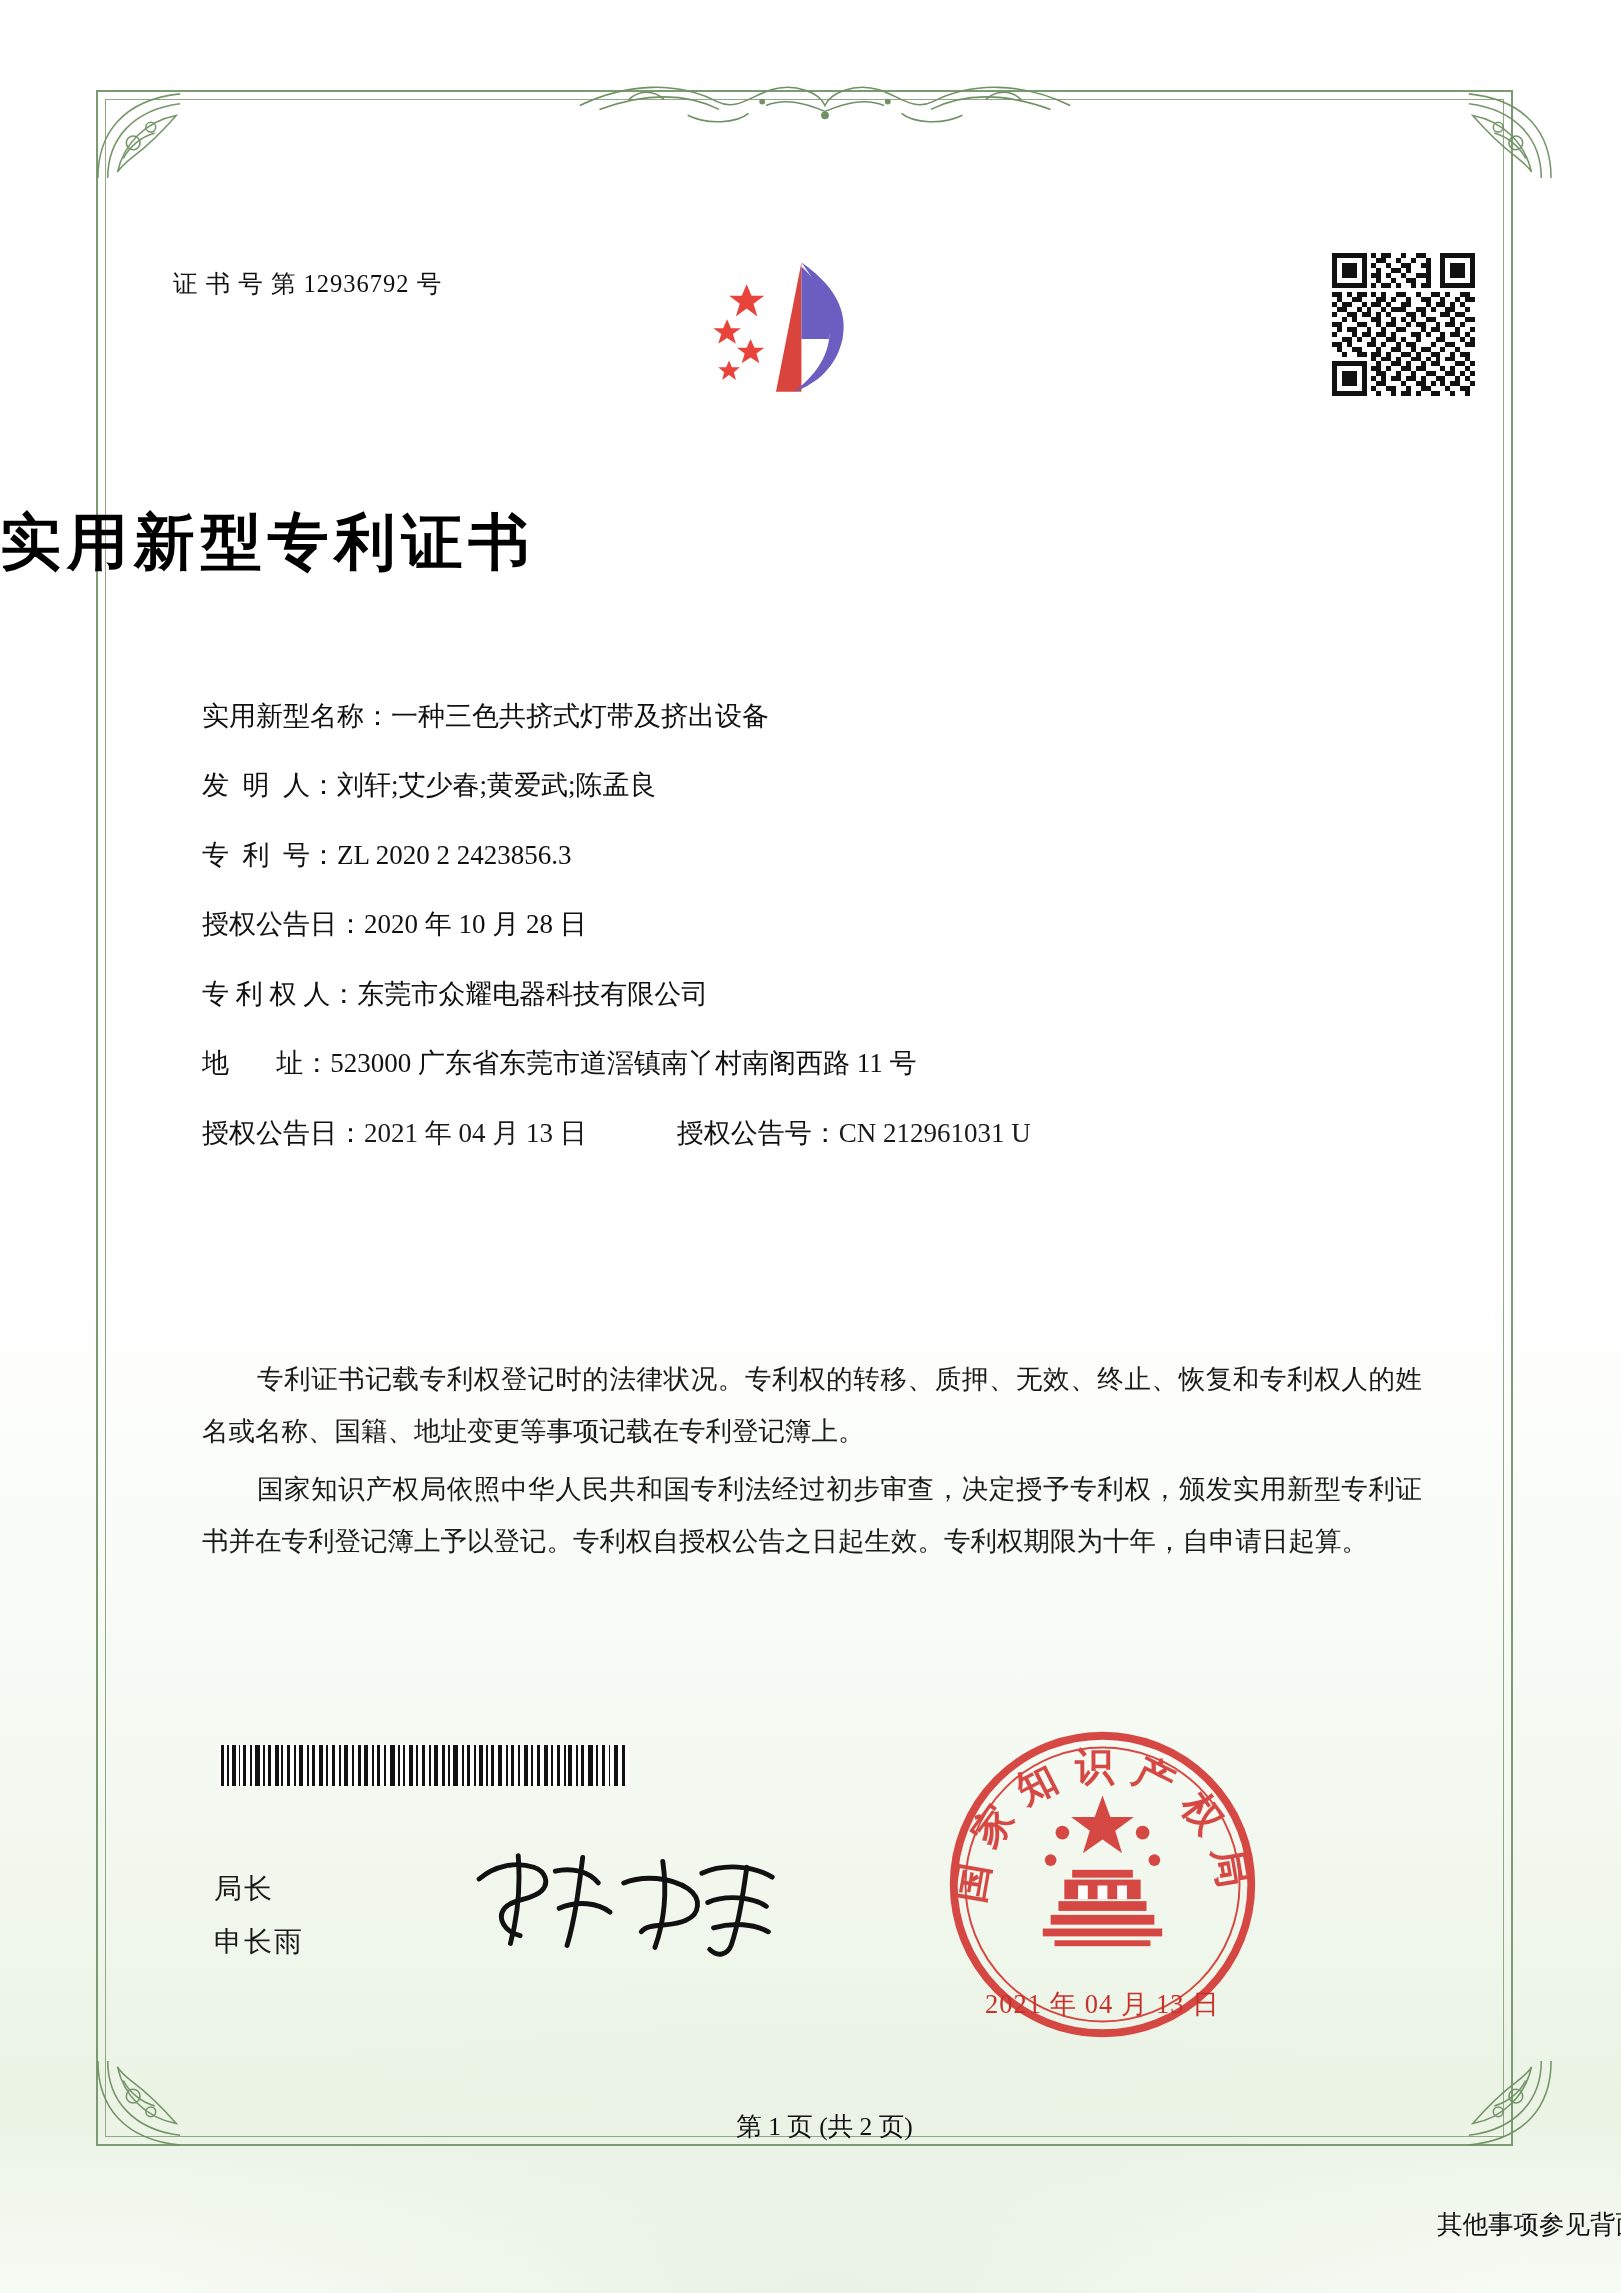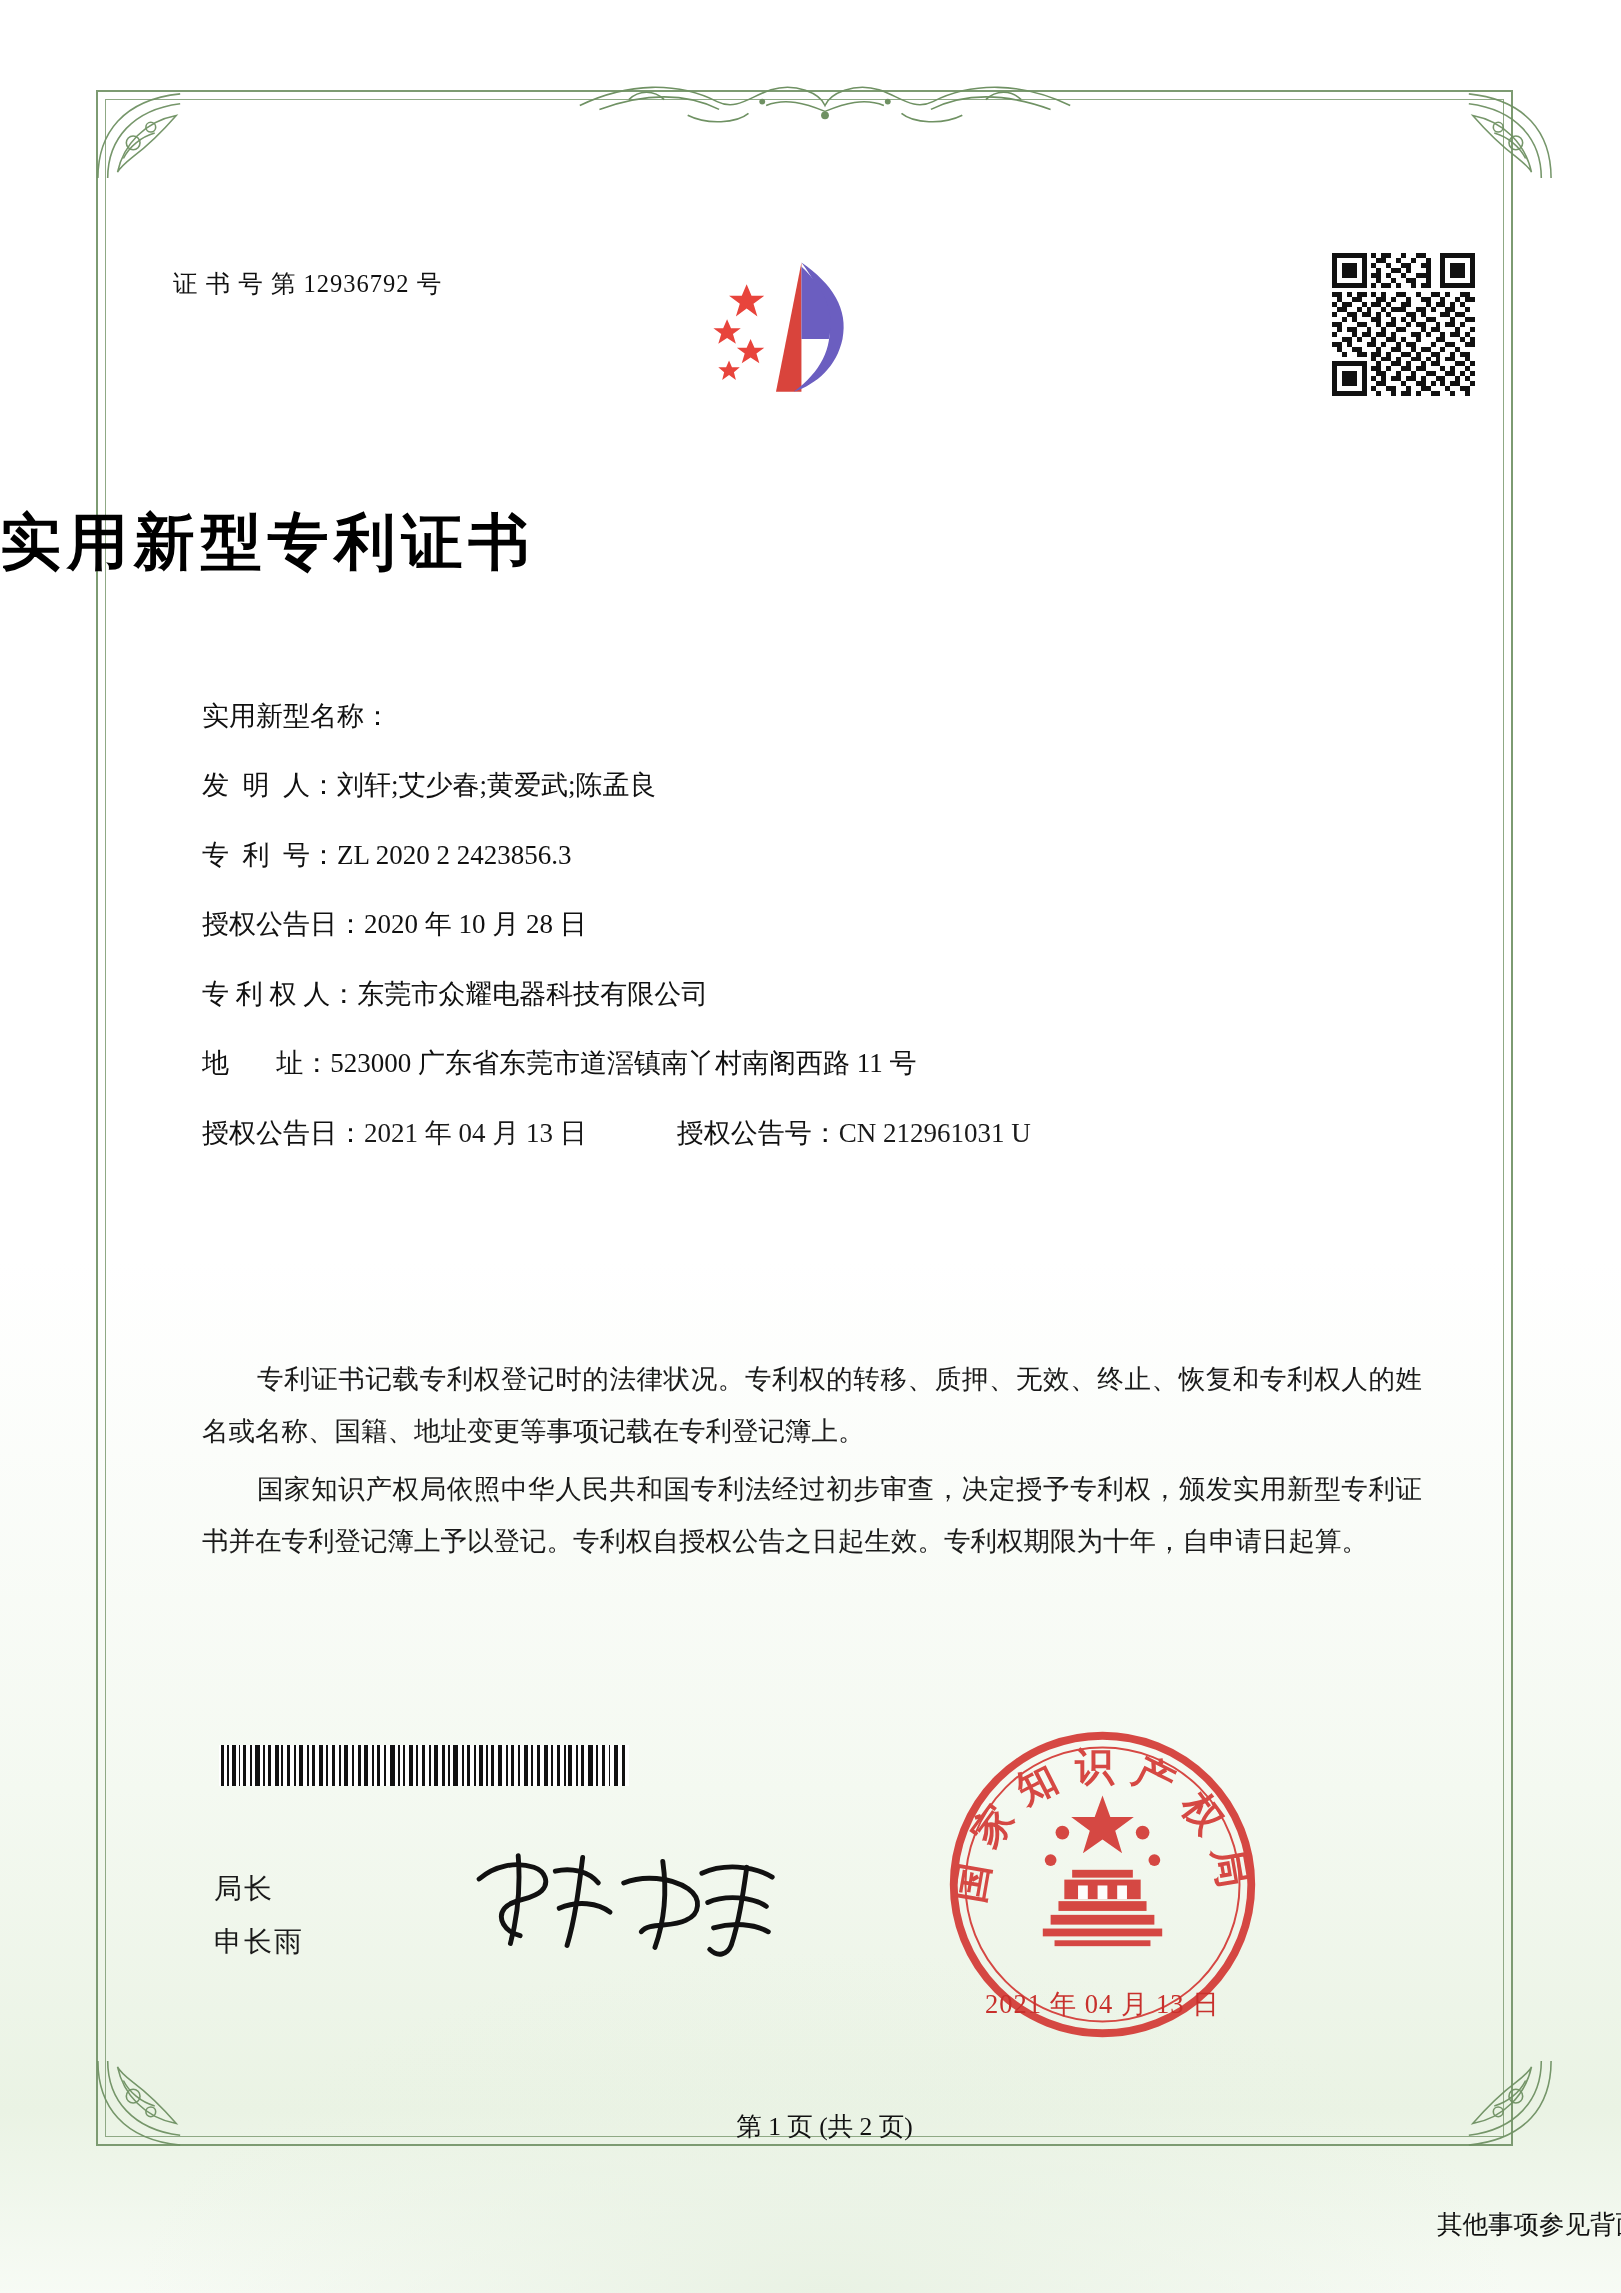--- a/index.html
+++ b/index.html
@@ -525,20 +525,21 @@
       </g>
     </svg>
   </div>
 
   <div class="title">实用新型专利证书</div>
 
   <div class="fields">
 
     <div class="field">
       <span class="lbl">实用新型名称：</span>
+      <span class="val">一种三色共挤式灯带及挤出设备</span>
     </div>
 
     <div class="field">
       <span class="lbl">发  明  人：</span>
       <span class="val">刘轩;艾少春;黄爱武;陈孟良</span>
     </div>
 
     <div class="field">
       <span class="lbl">专  利  号：</span>
       <span class="val">ZL 2020 2 2423856.3</span>

